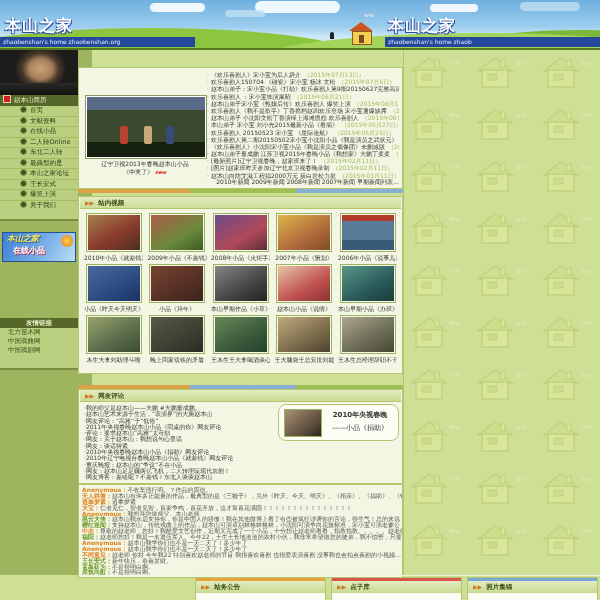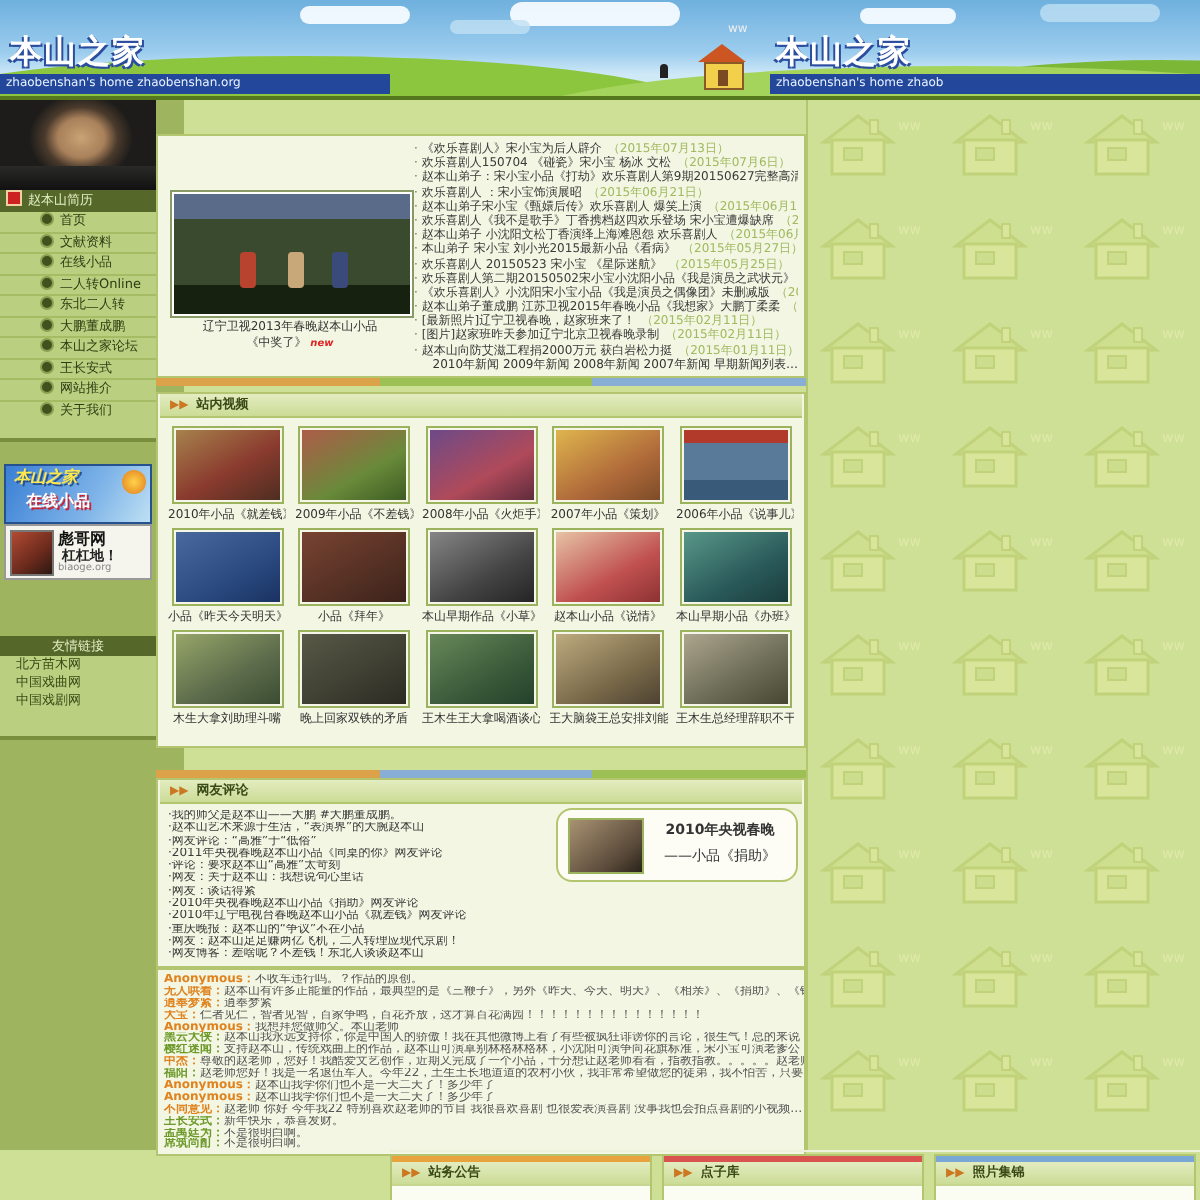--- a/index.html
+++ b/index.html
@@ -43,21 +43,21 @@
   .ad1 .sun{position:absolute;right:2px;top:2px;width:12px;height:12px;border-radius:50%;background:radial-gradient(#ffd24a,#e07b1e);}
   .ad2{position:absolute;left:2px;top:212px;width:72px;height:26px;background:#f5f5ee;border:1px solid #999;}
   .ad2 .pic{position:absolute;left:2px;top:2px;width:20px;height:21px;background:linear-gradient(140deg,#b24a32,#6a2a1c 60%,#2a1812);border:1px solid #777;}
   .ad2 .t1{position:absolute;left:26px;top:1px;font-size:8px;font-weight:bold;color:#111;}
   .ad2 .t2{position:absolute;left:28px;top:10px;font-size:7px;font-weight:bold;color:#222;}
   .ad2 .t3{position:absolute;left:26px;top:18px;font-size:5px;color:#888;}
   .ad3{position:absolute;left:2px;top:240px;width:72px;height:20px;background:#fff;border:1px solid #cc3333;}
   .ad3 .t1{font-size:7.5px;font-weight:bold;color:#d42222;text-align:center;line-height:11px;}
   .ad3 .t2{font-size:6px;color:#d42222;text-align:center;line-height:8px;border-top:1px solid #e8a0a0;}
   .links{position:absolute;left:0;top:268px;width:78px;height:50px;background:#bacf80;border-bottom:2px solid #7a8f3e;}
-  .links .hdr{height:10px;line-height:10px;background:#55682a;color:#e4edc2;font-size:6.5px;text-align:center;}
+  .links .hdr{height:10px;line-height:10px;background:#55682a;color:#e4edc2;font-size:6.5px;text-align:center;font-weight:bold;}
   .litem{font-size:6.5px;color:#3a4a16;line-height:9px;padding-left:8px;cursor:pointer;}
 
   
   .vbar{left:78px;top:2px;width:325px;height:13px;background:linear-gradient(#e7eed3,#cdd9ae);border:1px solid #aabb77;font-size:6.5px;color:#3a3a2a;line-height:12px;}
   .vbar .dot{display:inline-block;width:4px;height:4px;border-radius:50%;background:#555;margin:0 6px 0 5px;vertical-align:1px;}
   .main{left:78px;top:50px;width:325px;height:525px;}
   .panel{position:absolute;background:#f2f6e2;border:1px solid #b3c66f;}
   .news{left:0px;top:17px;width:323px;height:120px;}
   .mthumb{position:absolute;left:6px;top:27px;width:120px;height:62px;border:1px solid #8a9a66;background:linear-gradient(#5a6b8a 0 22%,#3a4a2e 22% 75%,#16220f 75%);box-shadow:inset 0 0 0 1px #fff;}
   .mthumb .fig{position:absolute;bottom:14px;width:8px;height:18px;border-radius:2px;}
@@ -160,36 +160,30 @@
     <div class="photo">
         <div class="suit"></div>
       </div>
     <div class="sbar-hdr"><span class="redic"></span><span>赵本山简历</span></div>
     <div class="menu">
       <div class="mitem"><span class="bull"></span><span>首页</span></div>
       <div class="mitem"><span class="bull"></span><span>文献资料</span></div>
       <div class="mitem"><span class="bull"></span><span>在线小品</span></div>
       <div class="mitem"><span class="bull"></span><span>二人转Online</span></div>
       <div class="mitem"><span class="bull"></span><span>东北二人转</span></div>
-      <div class="mitem"><span class="bull"></span><span>大鹏董成鹏</span></div>
+      <div class="mitem"><span class="bull"></span><span>最典型的是</span></div>
       <div class="mitem"><span class="bull"></span><span>本山之家论坛</span></div>
       <div class="mitem"><span class="bull"></span><span>王长安式</span></div>
-      <div class="mitem"><span class="bull"></span><span>网站推介</span></div>
+      <div class="mitem"><span class="bull"></span><span>爆笑上演</span></div>
       <div class="mitem" style="border-bottom:none;"><span class="bull"></span><span>关于我们</span></div>
     </div>
     <div class="ad1">
       <div class="sun"></div>
       <div class="l1">本山之家</div>
       <div class="l2">在线小品</div>
-    </div>
-    <div class="ad2">
-      <div class="pic"></div>
-      <div class="t1">彪哥网</div>
-      <div class="t2">杠杠地！</div>
-      <div class="t3">biaoge.org</div>
     </div>
     <div class="links">
       <div class="hdr">友情链接</div>
       <div class="litem">北方苗木网</div>
       <div class="litem">中国戏曲网</div>
       <div class="litem">中国戏剧网</div>
     </div>
   </div>
 
   <div class="abs main">

